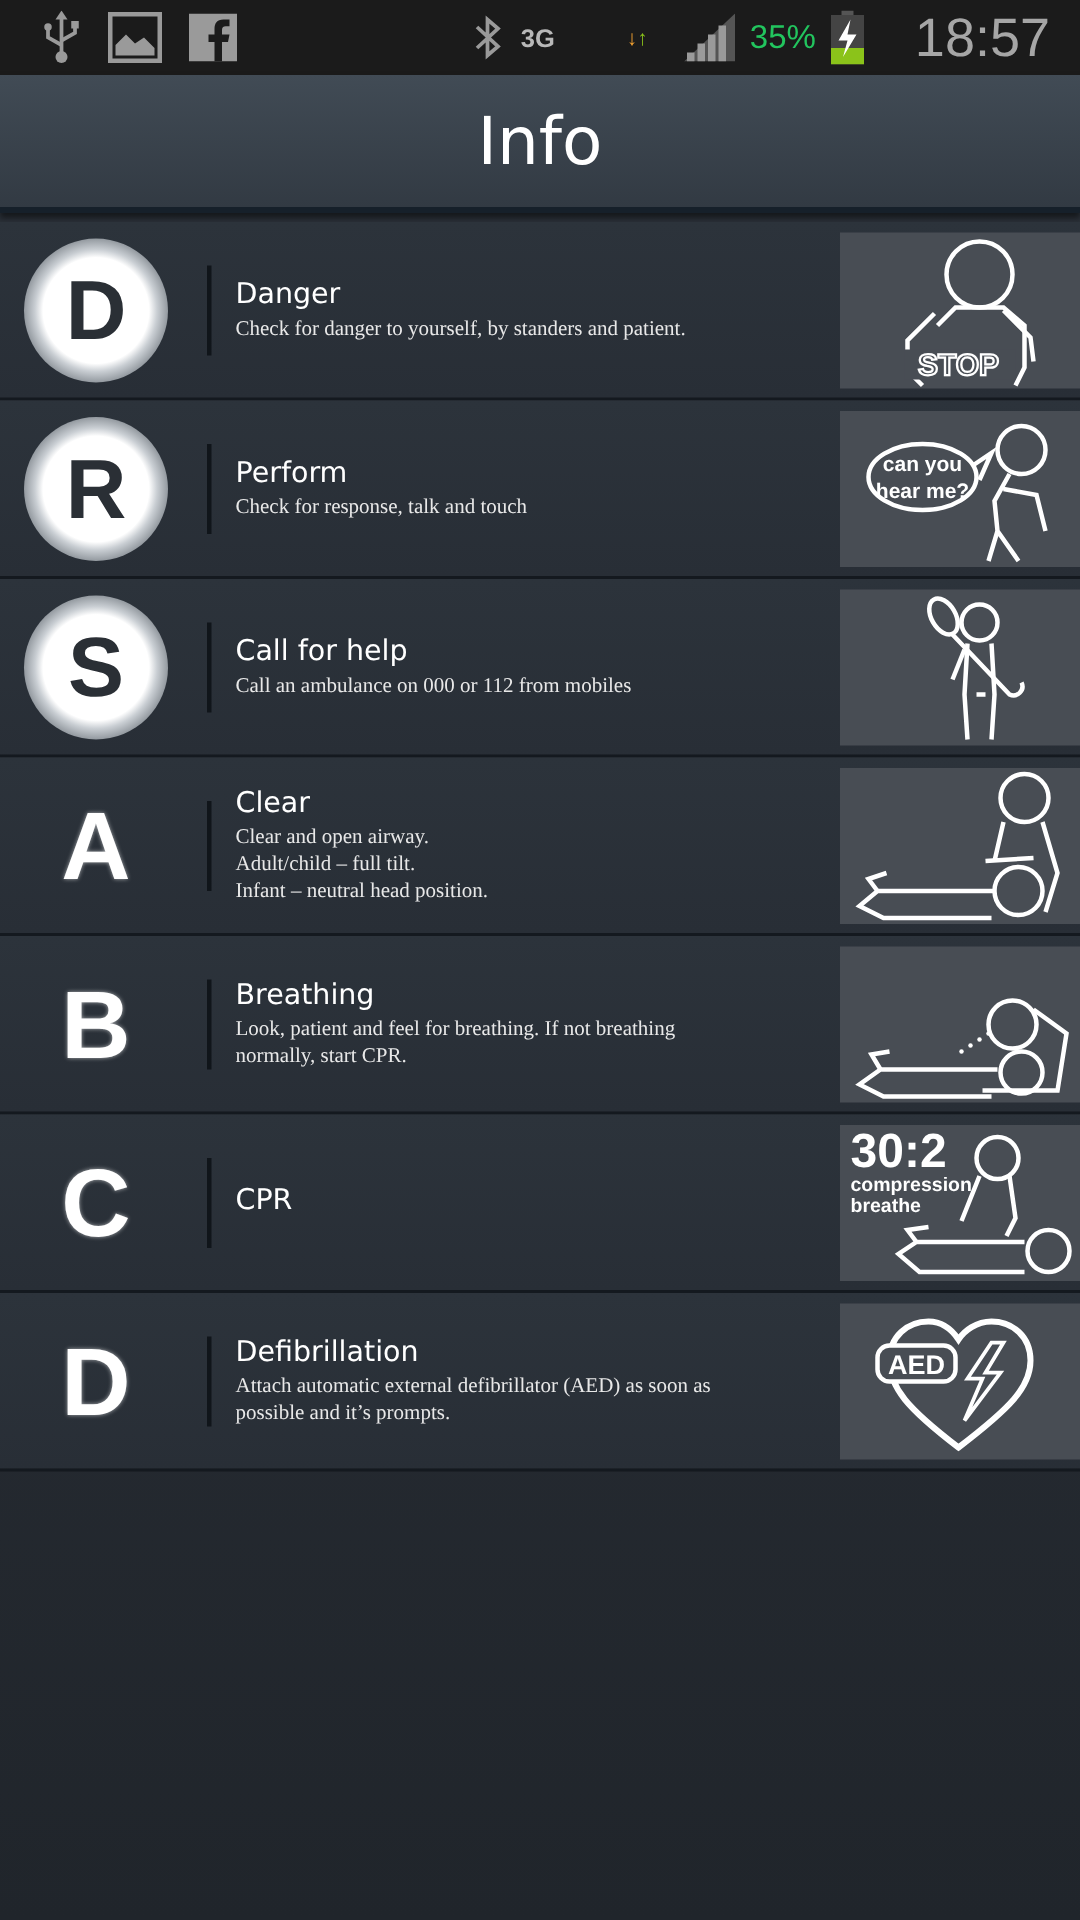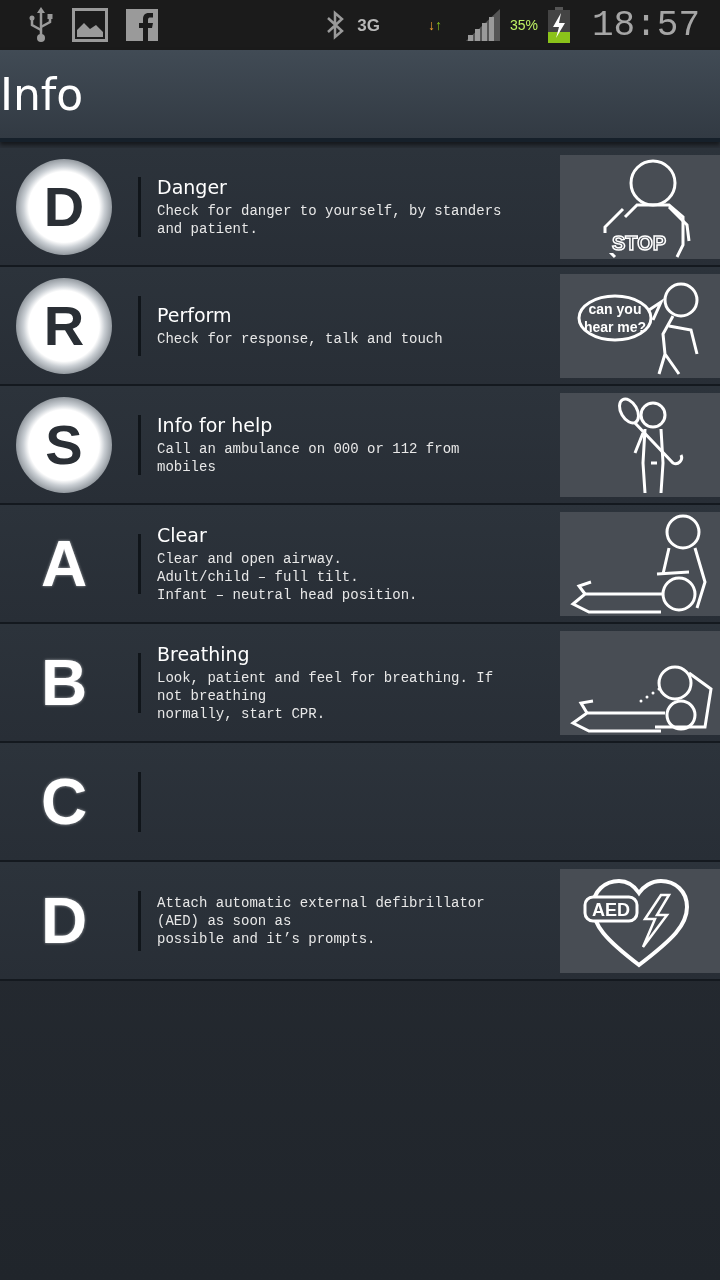--- a/index.html
+++ b/index.html
@@ -10,28 +10,28 @@
     color: #fff;
     position: relative;
   }
   .status-bar {
     height: 50px; background: #1b1b1b; display: flex; align-items: center;
     padding: 0 20px 0 28px; color: #9a9a9a;
   }
   .sb-left { display: flex; align-items: center; gap: 18px; }
   .sb-right { margin-left: auto; display: flex; align-items: center; gap: 10px; }
   .sb-icon { display: inline-flex; align-items: center; justify-content: center; }
-  .sb-time { font-family: Liberation Mono, monospace; font-size: 36px; color: #a6a6a6; margin-left: 12px; }
-  .sb-pct { font-family: "Liberation Sans", sans-serif; font-size: 14px; color: #bef264; }
+  .sb-time { font-family: Liberation Sans, sans-serif; font-size: 36px; color: #a6a6a6; margin-left: 24px; }
+  .sb-pct { font-family: "Liberation Sans", sans-serif; font-size: 22px; color: #22c55e; }
   .net { display: flex; flex-direction: row; align-items: center; line-height: 1; font-family: "Liberation Sans", sans-serif; gap: 48px; }
   .net .g { font-size: 17px; font-weight: bold; color: #b8b8b8; }
   .net .arrows { font-size: 14px; font-weight: bold; }
   .header {
     height: 92px; background: linear-gradient(180deg, #414b55 0%, #323a43 100%);
-    display: flex; align-items: center; 
+    display: flex; align-items: center; justify-content: center;
     border-bottom: 4px solid #16202a;
     box-shadow: 0 3px 4px rgba(0,0,0,0.5);
   }
   .header-title { font-family: "DejaVu Sans", sans-serif; font-size: 44px; color: #fff; font-weight: normal; }
   .list { margin-top: 6px; }
   .row {
     height: 119px; display: flex; align-items: center; position: relative;
     border-bottom: 2px solid #14191f;
     background: linear-gradient(180deg, #2c333b 0%, #282e36 100%);
   }
@@ -44,21 +44,21 @@
     display: flex; align-items: center; justify-content: center;
     font-family: "Liberation Sans", sans-serif; font-weight: bold; font-size: 56px; color: #2a2f35;
   }
   .plain-letter {
     font-family: "Liberation Sans", sans-serif; font-weight: bold; font-size: 64px; color: #fff;
     text-shadow: 0 0 3px rgba(255,255,255,0.6);
   }
   .divider { width: 3px; height: 60px; background: #10151a; margin-left: 10px; margin-right: 16px; }
   .text { flex: 1; padding-right: 24px; }
   .title { font-size: 19px; color: #fff; margin-bottom: 4px; font-family: "DejaVu Sans", sans-serif; }
-  .desc { font-size: 14px; color: #e8e8e8; line-height: 18px; white-space: pre-line; font-family: Liberation Mono, monospace; }
+  .desc { font-size: 14px; color: #e8e8e8; line-height: 18px; white-space: pre-line; font-family: Liberation Serif, serif; }
   .pic {
     width: 160px; height: 104px; background: #484d54; margin-right: 0;
     display: flex; align-items: flex-end; justify-content: center; align-self: center; margin-left: 20px;
   }
   .pic svg { width: 150px; height: 104px; }
 </style>
 </head>
 <body>
 
 <div class="status-bar">
@@ -172,21 +172,21 @@
         </svg>
     </div>
   </div>
 
   <div class="row">
     <div class="badge">
         <div class="circle">S</div>
       </div>
     <div class="divider"></div>
     <div class="text">
-      <div class="title">Info for help</div>
+      <div class="title">Call for help</div>
       <div class="desc">Call an ambulance on 000 or 112 from mobiles</div>
     </div>
     <div class="pic">
       <svg viewBox="0 0 150 104">
           <g fill="none" stroke="#fff" stroke-width="3">
             <circle cx="88" cy="22" r="12"></circle>
             <ellipse cx="64" cy="18" rx="8" ry="13" transform="rotate(-30 64 18)"></ellipse>
             <path d="M70 30 L108 70 A6 6 0 0 0 116 62"></path>
             <path d="M80 36 L78 70 L80 100 M96 36 L98 70 L96 100 M86 70 H92"></path>
             <path d="M78 40 L70 60"></path>
@@ -248,29 +248,45 @@
         </svg>
     </div>
   </div>
 
   <div class="row">
     <div class="badge">
         <div class="plain-letter">C</div>
       </div>
     <div class="divider"></div>
     <div class="text">
+      <div class="title">CPR</div>
+    </div>
+    <div class="pic">
+      <svg viewBox="0 0 150 104">
+          <text x="2" y="28" font-family="Liberation Sans, sans-serif" font-weight="bold" font-size="32" fill="#fff">30:2</text>
+          <text x="2" y="44" font-family="Liberation Sans, sans-serif" font-weight="bold" font-size="13" fill="#fff">compression</text>
+          <text x="2" y="58" font-family="Liberation Sans, sans-serif" font-weight="bold" font-size="13" fill="#fff">breathe</text>
+          <g fill="none" stroke="#fff" stroke-width="3">
+            <circle cx="100" cy="22" r="14"></circle>
+            <path d="M88 34 L76 64 M108 34 L112 62 L106 74"></path>
+            <circle cx="134" cy="84" r="14"></circle>
+            <path d="M118 78 H46 L34 86 L48 98 H118"></path>
+            <path d="M46 78 L40 70 L54 68"></path>
+          </g>
+        </svg>
     </div>
   </div>
 
   <div class="row">
     <div class="badge">
         <div class="plain-letter">D</div>
       </div>
     <div class="divider"></div>
     <div class="text">
+      <div class="title">Defibrillation</div>
       <div class="desc">Attach automatic external defibrillator (AED) as soon as
 possible and it’s prompts.</div>
     </div>
     <div class="pic">
       <svg viewBox="0 0 150 104">
           <path d="M74 96 C40 70 28 56 28 38 C28 22 40 12 54 12 C64 12 70 18 74 24 C78 18 86 12 96 12 C110 12 122 22 122 38 C122 56 108 70 74 96 Z" fill="none" stroke="#fff" stroke-width="4"></path>
           <rect x="20" y="28" width="52" height="24" rx="8" fill="#484d54" stroke="#fff" stroke-width="3"></rect>
           <text x="46" y="47" font-family="Liberation Sans, sans-serif" font-weight="bold" font-size="18" fill="#fff" text-anchor="middle">AED</text>
           <path d="M96 26 L80 50 H90 L78 78 L102 46 H92 L104 26 Z" fill="none" stroke="#fff" stroke-width="2.5"></path>
         </svg>

